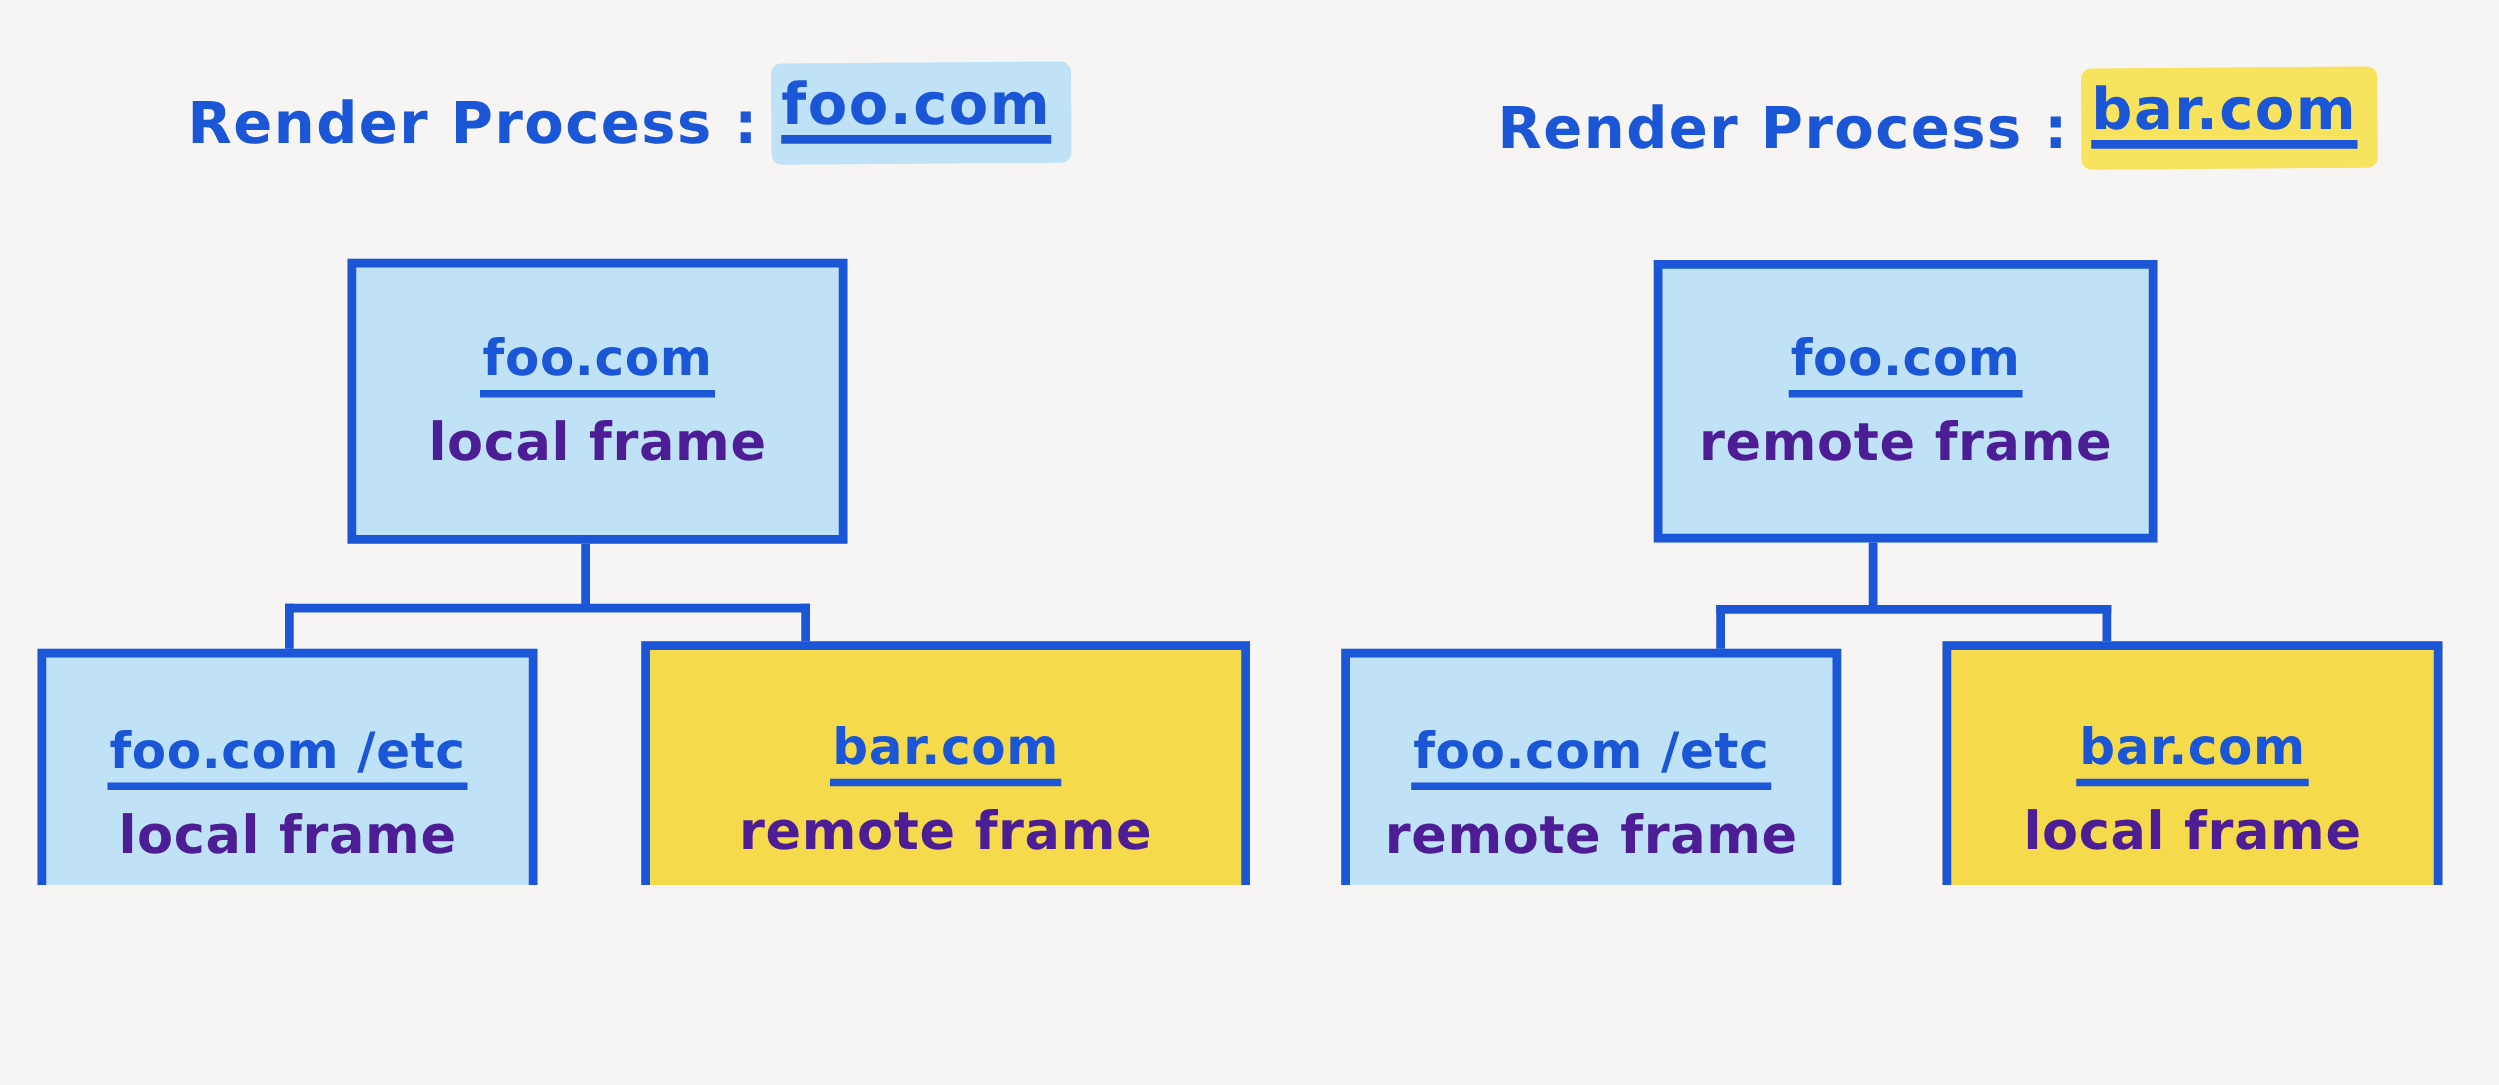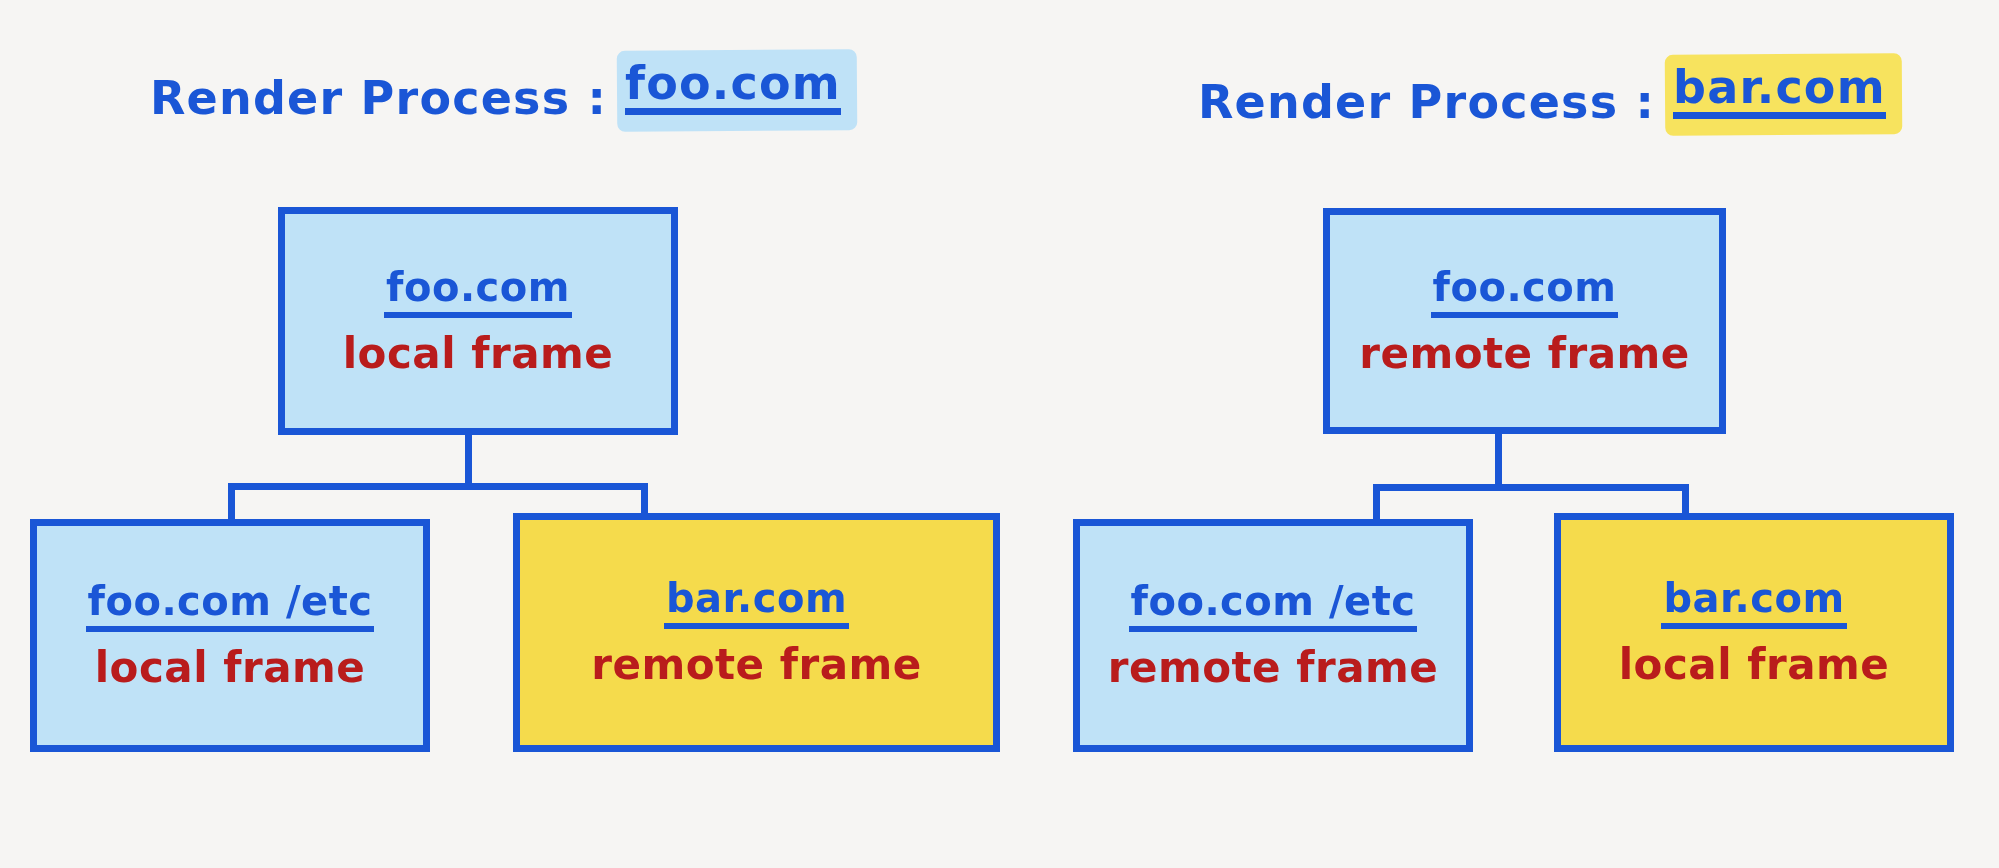--- a/index.html
+++ b/index.html
@@ -3,21 +3,21 @@
 <meta charset="utf-8">
 <style>
   html, body {
     margin: 0;
     padding: 0;
     background: #f6f5f3;
   }
   #canvas {
     position: relative;
     width: 1999px;
-    height: 868px;
+    height: 708px;
     background: #f6f5f3;
     overflow: hidden;
     font-family: "DejaVu Sans", sans-serif;
   }
 
   
   .process-title {
     position: absolute;
     white-space: nowrap;
     font-size: 46px;
@@ -73,21 +73,21 @@
     color: #1a56d6;
     white-space: nowrap;
     letter-spacing: 0.5px;
     border-bottom: 6px solid #1a56d6;
     padding: 0 2px 4px 2px;
     line-height: 1.05;
   }
   .node .kind-line {
     font-size: 42px;
     font-weight: 700;
-    color: #b91c1c;
+    color: #4c1d95;
     white-space: nowrap;
     letter-spacing: 0.5px;
     margin-top: 14px;
     line-height: 1.05;
   }
 
   
   .conn {
     position: absolute;
     background: #1a56d6;

